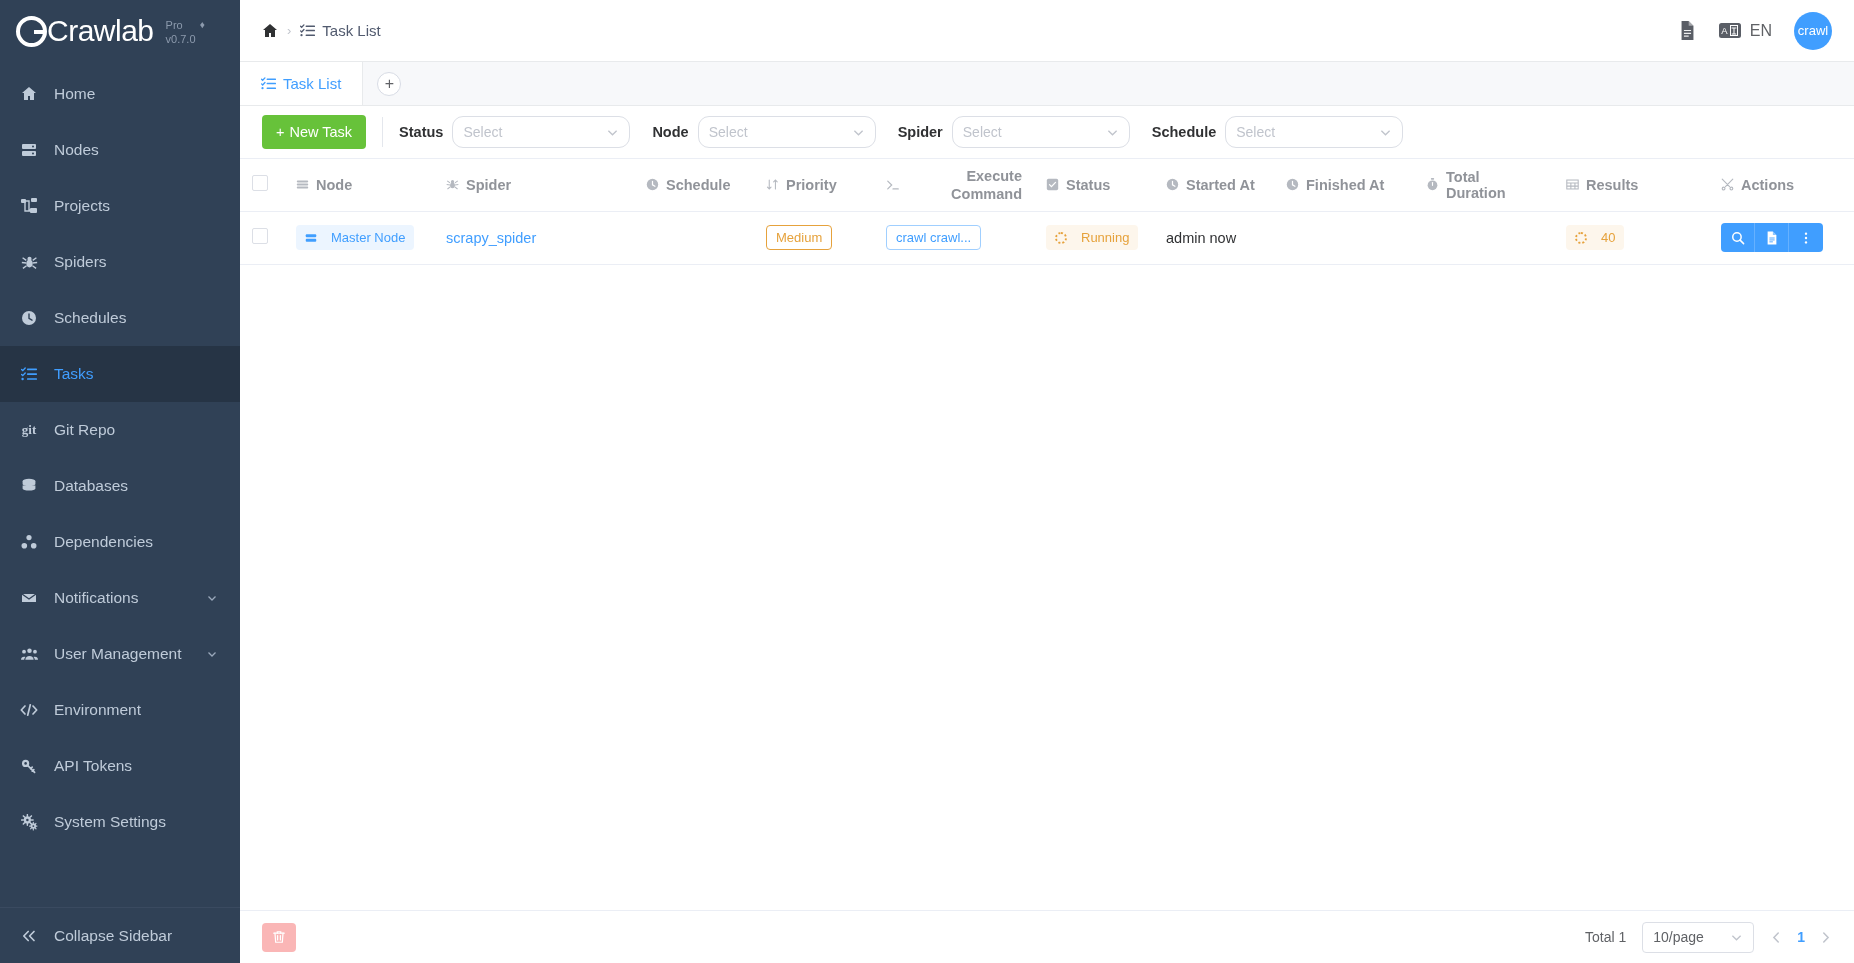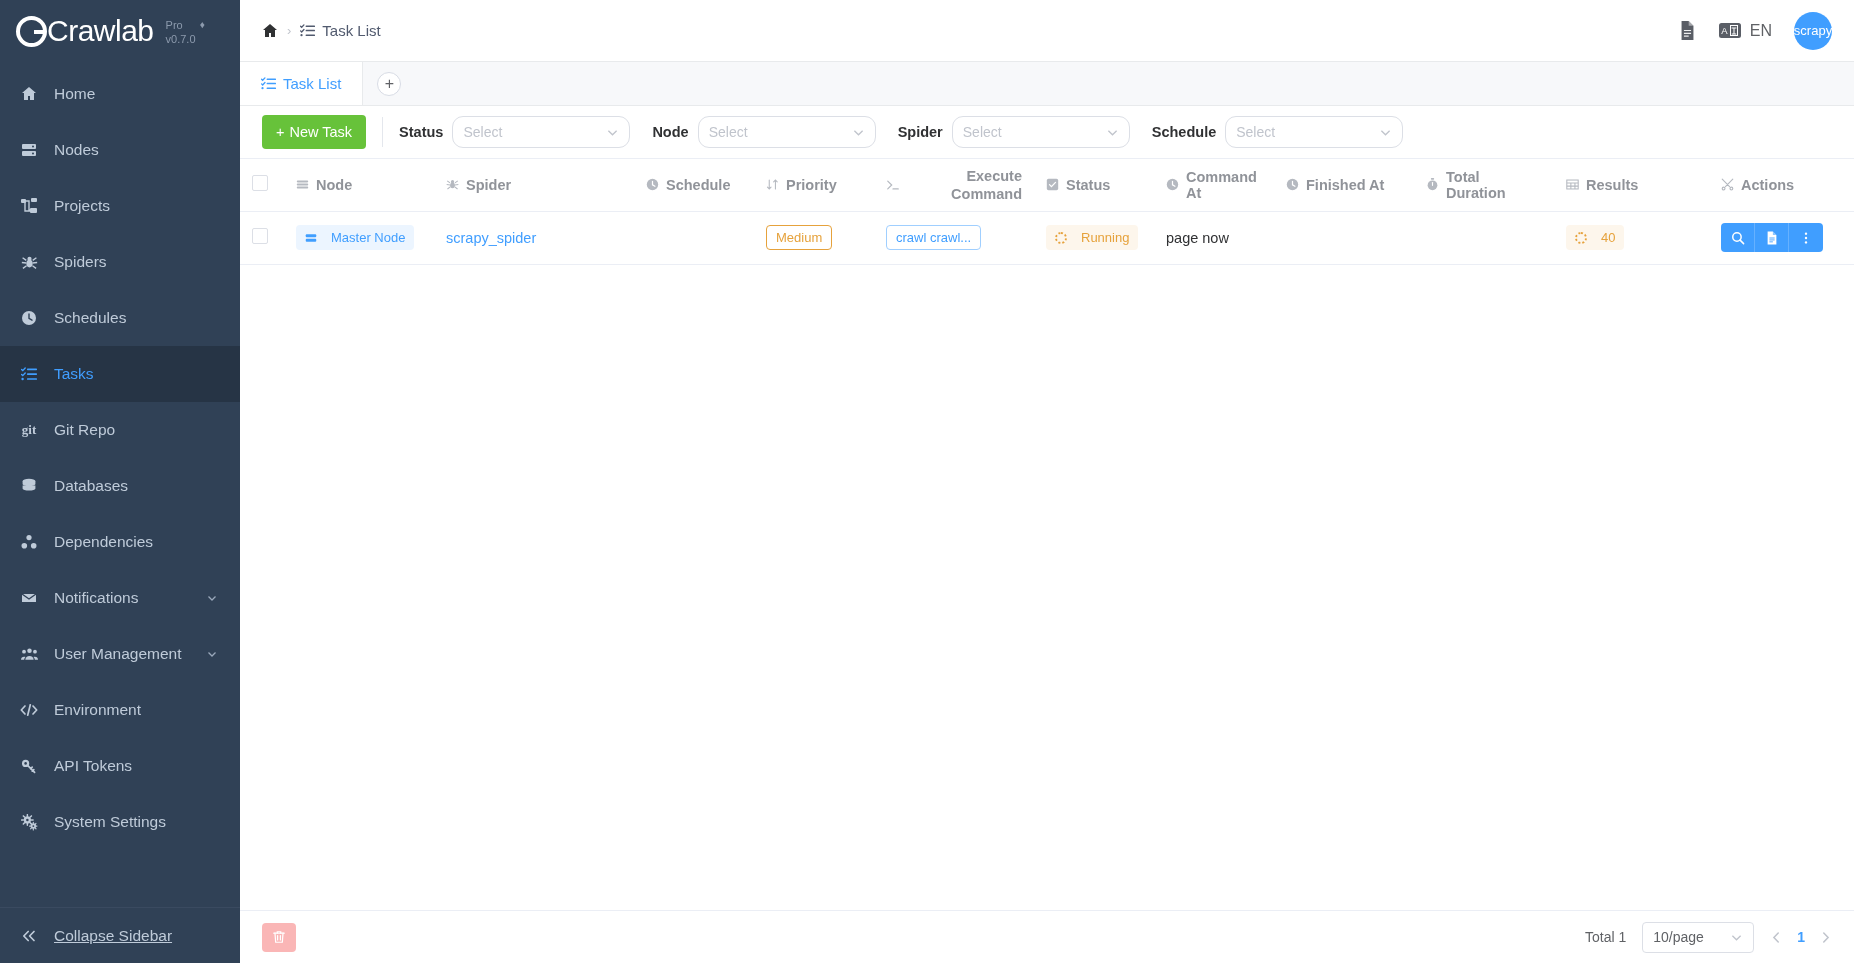--- a/index.html
+++ b/index.html
@@ -52,21 +52,21 @@
   .menu-item .mi-label { white-space: nowrap; }
   .menu-item.active { background: #263445; color: #409eff; }
   .menu-item.active .mi-icon, .menu-item.active svg { color: #409eff; fill: #409eff; }
   .menu-item .caret {
     position: absolute; right: 22px; color: #9aa8bb;
     font-size: 11px;
   }
   .collapse {
     height: 56px; border-top: 1px solid #3a4a60;
     display: flex; align-items: center; padding-left: 18px;
-    font-size: 15.5px; color: #bfcbd9; cursor: pointer; text-decoration: underline;
+    font-size: 15.5px; color: #bfcbd9; cursor: pointer;
   }
   .collapse .mi-icon { width: 22px; min-width: 22px; margin-right: 14px;
     display: flex; align-items: center; justify-content: center; }
 
   
   .main { flex: 1; display: flex; flex-direction: column; background: #fff; min-width: 0; }
 
   .topbar {
     height: 62px; min-height: 62px; background: #fff;
     border-bottom: 1px solid #e8eaec;
@@ -428,21 +428,21 @@
           <span>
             <svg width="22" height="17" viewBox="0 0 22 17" fill="#5a5e66">
                 <rect x="0" y="1" width="22" height="15" rx="2.5"></rect>
                 <text x="5.5" y="12" font-size="9.5" font-family="Liberation Sans, sans-serif" fill="#fff" text-anchor="middle">A</text>
                 <rect x="11.5" y="3.5" width="7" height="10" fill="none" stroke="#fff" stroke-width="1"></rect>
                 <path d="M12.6 6h4.8M15 6v6M12.8 12h4.4" stroke="#fff" stroke-width="1"></path>
               </svg>
           </span>
           <span>EN</span>
         </span>
-        <span class="avatar">scrapy</span>
+        <span class="avatar">crawl</span>
       </div>
     </div>
 
     <div class="tabbar">
       <div class="tab">
         <span>
           <svg width="15" height="15" viewBox="0 0 16 16" fill="#409eff">
               <path d="M0.6 3.4l1.2 1.2L4.2 2" stroke="#409eff" stroke-width="1.4" fill="none" stroke-linecap="round"></path>
               <rect x="6" y="2.6" width="10" height="1.6" rx=".6"></rect>
               <path d="M0.6 8.4l1.2 1.2L4.2 7" stroke="#409eff" stroke-width="1.4" fill="none" stroke-linecap="round"></path>
@@ -604,21 +604,21 @@
                 </div>
             </th>
             <th>
                 <div class="th-in">
               <span>
                 <svg width="13" height="13" viewBox="0 0 16 16" fill="#b5b9c0">
                       <circle cx="8" cy="8" r="7"></circle>
                       <path d="M8 4v4.4l3 1.8" stroke="#fff" stroke-width="1.5" fill="none" stroke-linecap="round"></path>
                     </svg>
               </span>
-              <span>Command At</span>
+              <span>Started At</span>
                 </div>
             </th>
             <th>
                 <div class="th-in">
               <span>
                 <svg width="13" height="13" viewBox="0 0 16 16" fill="#b5b9c0">
                       <circle cx="8" cy="8" r="7"></circle>
                       <path d="M8 4v4.4l3 1.8" stroke="#fff" stroke-width="1.5" fill="none" stroke-linecap="round"></path>
                     </svg>
               </span>
@@ -687,21 +687,21 @@
             </td>
             <td>
               <span class="tag tag-cmd">crawl crawl...</span>
             </td>
             <td>
               <span class="tag tag-status">
                 <span class="spin"></span>
                 <span>Running</span>
               </span>
             </td>
-            <td style="color:#303133;">page now</td>
+            <td style="color:#303133;">admin now</td>
             <td></td>
             <td></td>
             <td>
               <span class="tag tag-results">
                 <span class="spin"></span>
                 <span>40</span>
               </span>
             </td>
             <td>
               <div class="actions">

